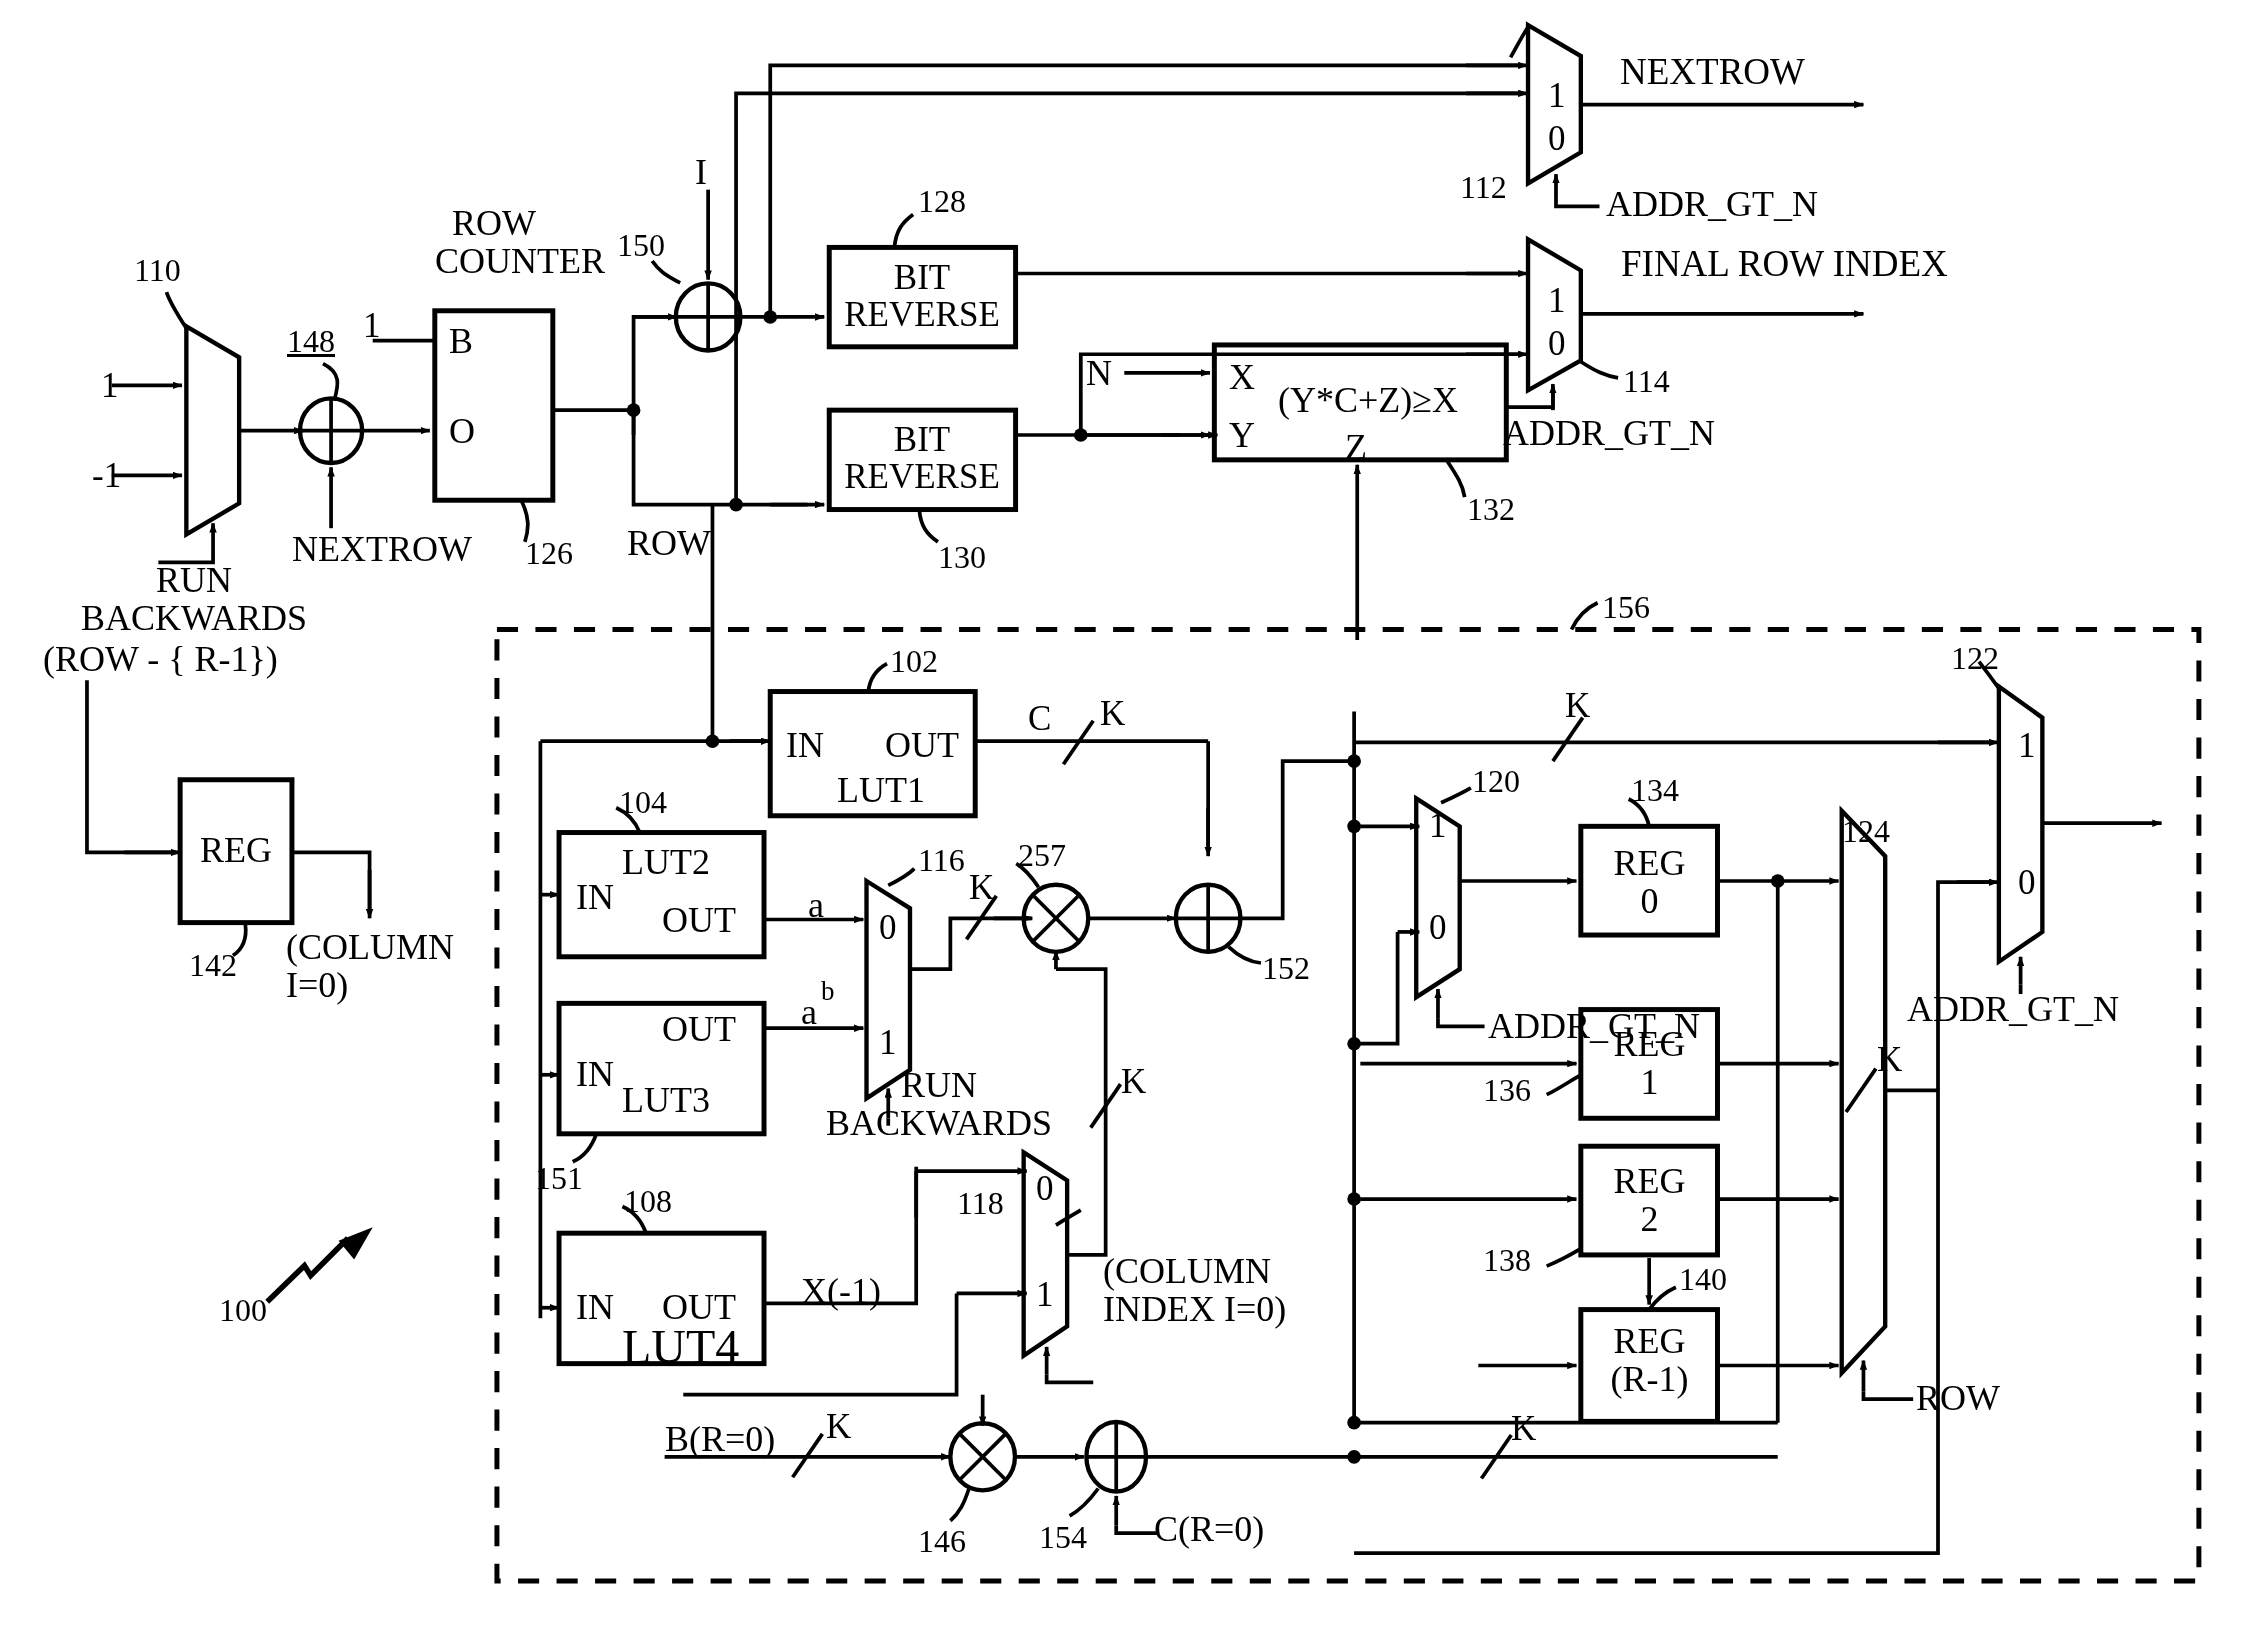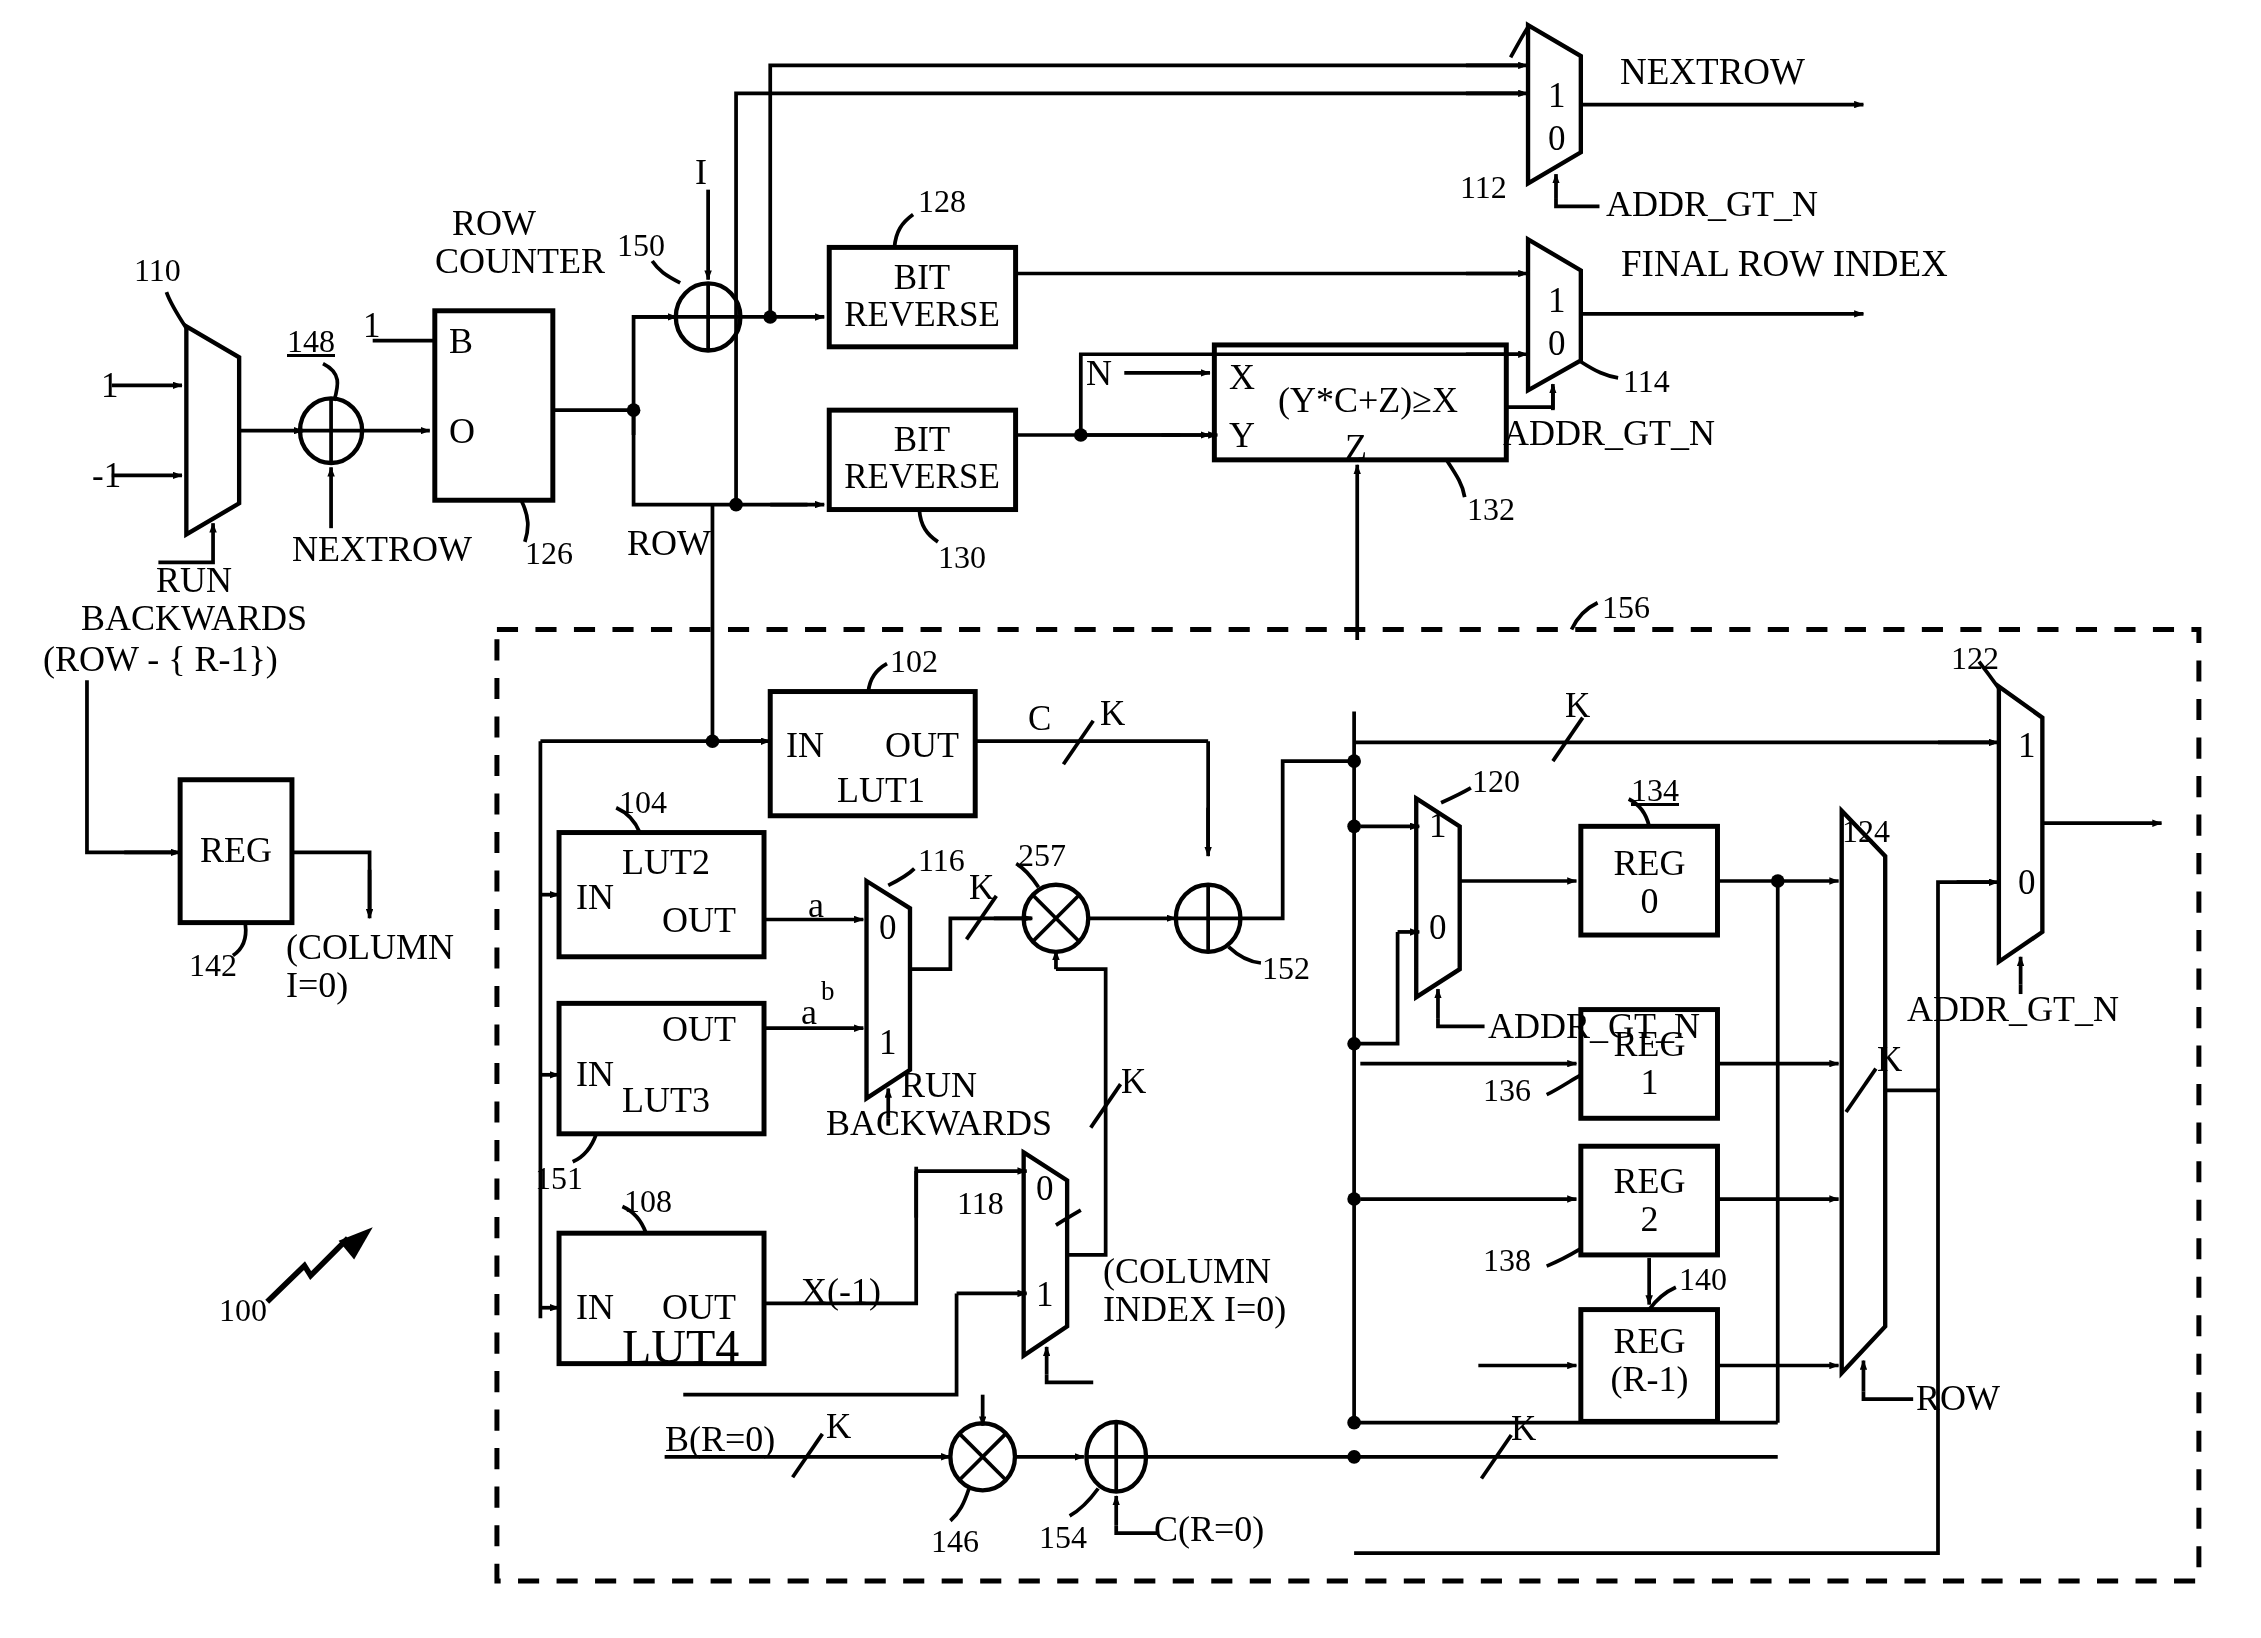--- a/index.html
+++ b/index.html
@@ -317,27 +317,27 @@
 <div class="ref" style="left:189px; top:947px;">142</div>
 <div class="ref" style="left:890px; top:643px;">102</div>
 <div class="ref" style="left:619px; top:784px;">104</div>
 <div class="ref" style="left:535px; top:1160px;">151</div>
 <div class="ref" style="left:624px; top:1183px;">108</div>
 <div class="ref" style="left:918px; top:842px;">116</div>
 <div class="ref" style="left:957px; top:1185px;">118</div>
 <div class="ref" style="left:1018px; top:837px;">257</div>
 <div class="ref" style="left:1262px; top:950px;">152</div>
 <div class="ref" style="left:1472px; top:763px;">120</div>
-<div class="ref" style="left:1631px; top:772px;text-decoration:underline;">134</div>
+<div class="ref" style="left:1631px; top:772px;">134</div>
 <div class="ref" style="left:1483px; top:1072px;">136</div>
 <div class="ref" style="left:1483px; top:1242px;">138</div>
 <div class="ref" style="left:1679px; top:1261px;">140</div>
 <div class="ref" style="left:1842px; top:813px;">124</div>
 <div class="ref" style="left:1951px; top:640px;">122</div>
-<div class="ref" style="left:918px; top:1523px;margin-left:13px;">146</div>
+<div class="ref" style="left:918px; top:1523px;">146</div>
 <div class="ref" style="left:1039px; top:1519px;">154</div>
 <div class="ref" style="left:1602px; top:589px;">156</div>
 <div class="ref" style="left:219px; top:1292px;">100</div>
 
 <div class="lbl" style="left:101px; top:368px; font-size:35px;">1</div>
 <div class="lbl" style="left:92px; top:458px; font-size:35px;">-1</div>
 <div class="lbl" style="left:81px; top:562px; font-size:36px; text-align:center;">RUN
 BACKWARDS</div>
 <div class="lbl" style="left:292px; top:531px; font-size:36px;">NEXTROW</div>
 <div class="lbl" style="left:363px; top:308px; font-size:35px;">1</div>

